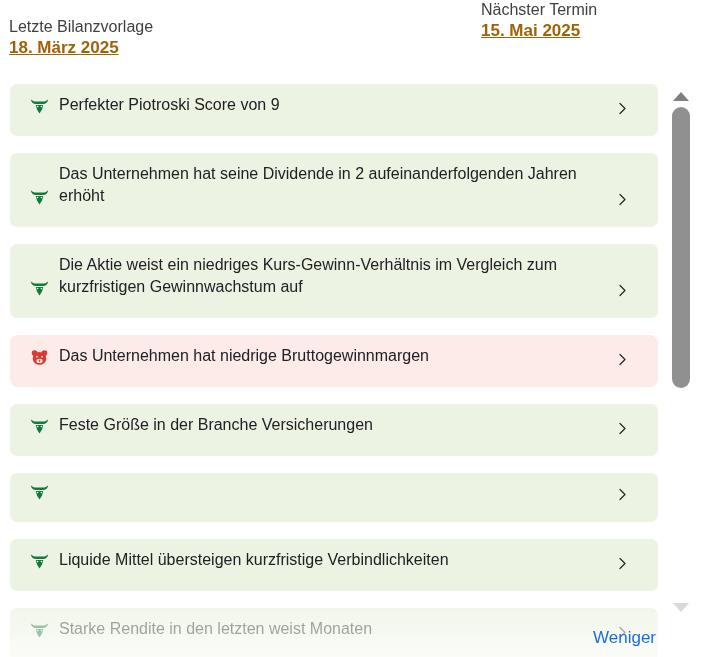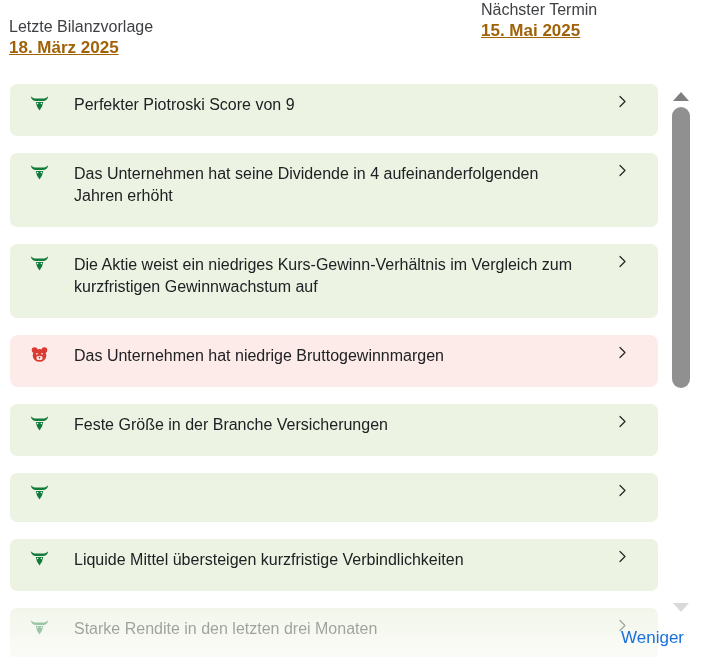--- a/index.html
+++ b/index.html
@@ -24,28 +24,27 @@
   }
   
   .header{position:relative;height:60px;padding:17px 0 0 9px;}
   .header-block{display:inline-block;}
   .header-right{position:absolute;left:481px;top:0;}
   .header-label{font-size:16px;color:var(--label-gray);line-height:20px;}
   .header-date{font-size:17px;font-weight:bold;color:#a16207;line-height:22px;margin-top:0;text-decoration:underline;}
   
   .protips-list{margin-top:24px;}
   .tip-row{
-    display:flex;align-items:flex-start;
+    display:flex;align-items:flex-end;
     min-height:44px;
     margin:0 45px 17px 10px;
     padding:10px 14px 20px 20px;
     border-radius:7px;
     background:var(--row-green);
     cursor:pointer;
-    gap:15px;
   }
   .tip-row.bear{background:var(--row-red);border-radius:8px;}
   .icon{width:19px;height:19px;flex:0 0 19px;margin-right:10px;display:inline-flex;}
   .icon svg{width:19px;height:19px;display:block;}
   .bull-icon{color:var(--bull-green);}
   .bear-icon{color:var(--bear-red);display:none;}
   .tip-row.bear .bear-icon{display:inline-flex;}
   .tip-text{
     flex:1;font-size:16px;line-height:22px;color:var(--text-dark);
     max-width:556px;padding-right:18px;
@@ -70,21 +69,21 @@
     border-radius:9px;cursor:pointer;
   }
   .scroll-down-arrow{
     position:absolute;bottom:6px;left:1px;
     width:0;height:0;
     border-left:8px solid transparent;border-right:8px solid transparent;
     border-top:9px solid #d9d9d9;cursor:pointer;
   }
   
   .footer-link{
-    position:absolute;right:19px;bottom:9px;
+    position:absolute;right:47px;bottom:9px;
     font-size:17px;color:var(--link-blue);
     text-decoration:none;cursor:pointer;
   }
 </style>
 </head>
 <body>
 
 <div class="header">
   <div class="header-block">
     <div class="header-label">Letzte Bilanzvorlage</div>
@@ -115,21 +114,21 @@
   </div>
     <div class="tip-row bull">
     <span class="icon bull-icon">
       <svg viewBox="0 0 24 24" fill="currentColor" xmlns="http://www.w3.org/2000/svg">
         <path d="M1 2.8C2.9 4.7 5.2 5.7 7.7 5.7L16.3 5.7C18.8 5.7 21.1 4.7 23 2.8C22.6 6.4 20 8.7 16.5 8.9L7.5 8.9C4 8.7 1.4 6.4 1 2.8Z M7.3 10.1L16.7 10.1 15.2 15.9 12 20.8 8.8 15.9Z"></path>
         <circle cx="9.6" cy="12.1" r="0.95" fill="#ffffff"></circle>
         <circle cx="14.4" cy="12.1" r="0.95" fill="#ffffff"></circle>
       </svg>
     </span>
 
-    <span class="tip-text">Das Unternehmen hat seine Dividende in 4 aufeinanderfolgenden Jahren erhöht</span>
+    <span class="tip-text">Das Unternehmen hat seine Dividende in 2 aufeinanderfolgenden Jahren erhöht</span>
     <span class="chevron">
       <svg viewBox="0 0 24 24" fill="none" stroke="currentColor" stroke-width="2" stroke-linecap="round" stroke-linejoin="round" xmlns="http://www.w3.org/2000/svg">
         <polyline points="8 4 16 12 8 20"></polyline>
       </svg>
     </span>
   </div>
     <div class="tip-row bull">
     <span class="icon bull-icon">
       <svg viewBox="0 0 24 24" fill="currentColor" xmlns="http://www.w3.org/2000/svg">
         <path d="M1 2.8C2.9 4.7 5.2 5.7 7.7 5.7L16.3 5.7C18.8 5.7 21.1 4.7 23 2.8C22.6 6.4 20 8.7 16.5 8.9L7.5 8.9C4 8.7 1.4 6.4 1 2.8Z M7.3 10.1L16.7 10.1 15.2 15.9 12 20.8 8.8 15.9Z"></path>
@@ -215,21 +214,21 @@
   </div>
     <div class="tip-row bull faded">
     <span class="icon bull-icon">
       <svg viewBox="0 0 24 24" fill="currentColor" xmlns="http://www.w3.org/2000/svg">
         <path d="M1 2.8C2.9 4.7 5.2 5.7 7.7 5.7L16.3 5.7C18.8 5.7 21.1 4.7 23 2.8C22.6 6.4 20 8.7 16.5 8.9L7.5 8.9C4 8.7 1.4 6.4 1 2.8Z M7.3 10.1L16.7 10.1 15.2 15.9 12 20.8 8.8 15.9Z"></path>
         <circle cx="9.6" cy="12.1" r="0.95" fill="#ffffff"></circle>
         <circle cx="14.4" cy="12.1" r="0.95" fill="#ffffff"></circle>
       </svg>
     </span>
 
-    <span class="tip-text">Starke Rendite in den letzten drei Monaten</span>
+    <span class="tip-text">Starke Rendite in den letzten weist Monaten</span>
     <span class="chevron">
       <svg viewBox="0 0 24 24" fill="none" stroke="currentColor" stroke-width="2" stroke-linecap="round" stroke-linejoin="round" xmlns="http://www.w3.org/2000/svg">
         <polyline points="8 4 16 12 8 20"></polyline>
       </svg>
     </span>
   </div>
   </div>
 
 <div class="scrollbar">
   <div class="scroll-up-arrow"></div>

